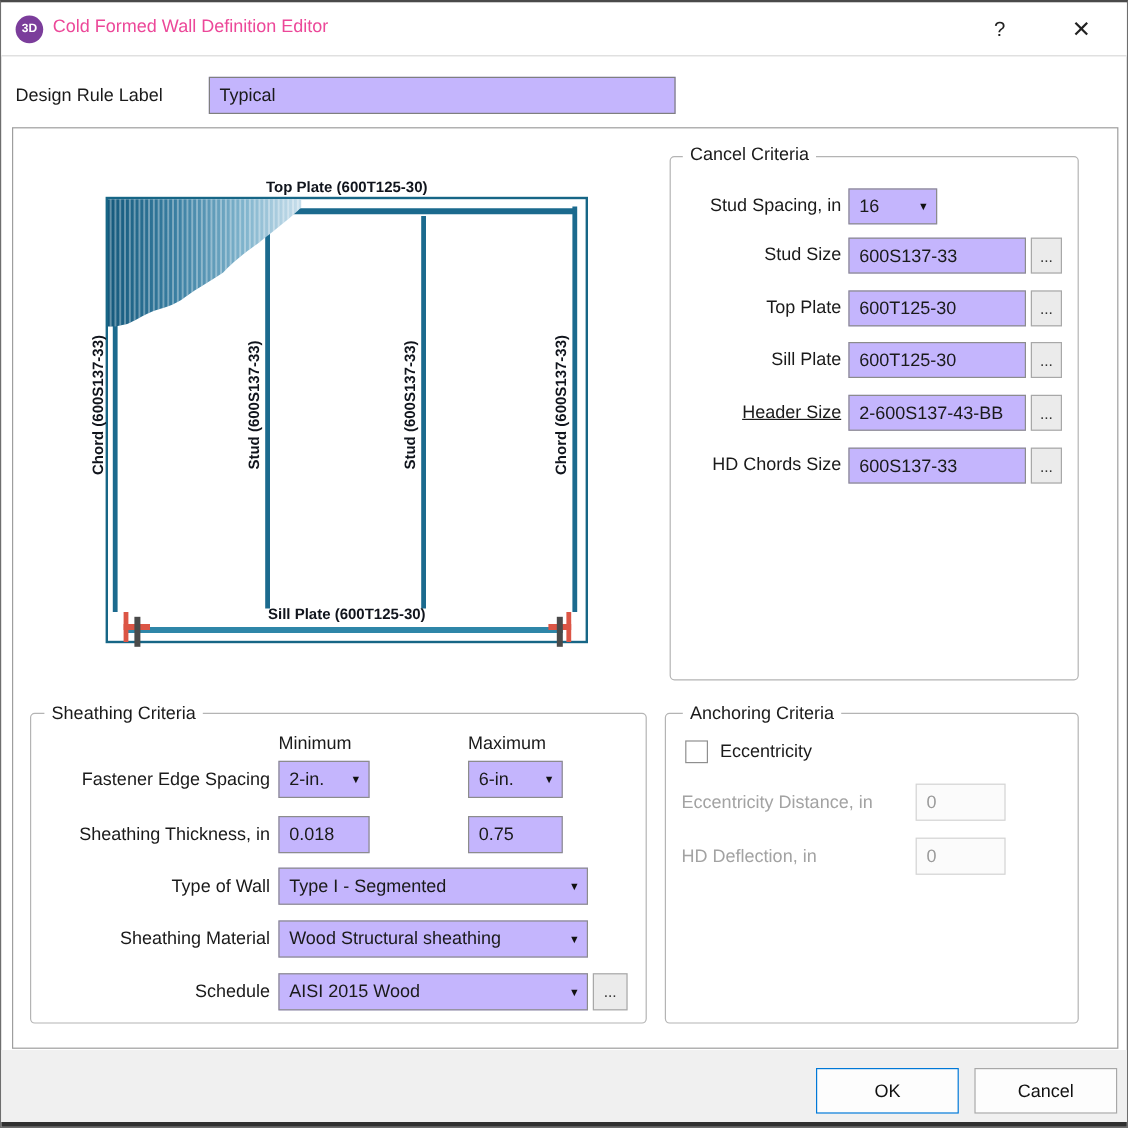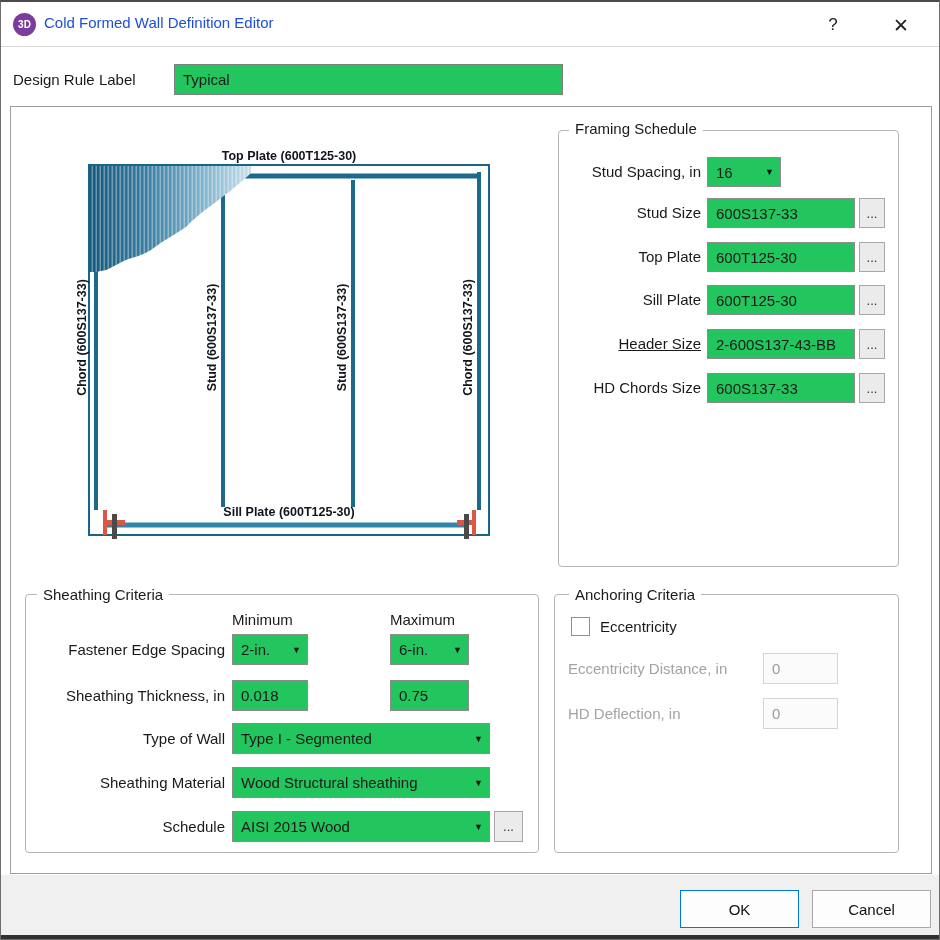--- a/index.html
+++ b/index.html
@@ -7,21 +7,21 @@
   #win {
     position:relative; width:940px; height:940px; background:#ffffff;
     font-family:"Liberation Sans", sans-serif; color:#1a1a1a; overflow:hidden;
     border:1px solid #6e6e6e; border-top:2px solid #4a4a4a;
   }
   .abs { position:absolute; }
   .lbl { position:absolute; font-size:15px; color:#1a1a1a; white-space:nowrap; }
   .lbl.r { text-align:right; }
   .lbl.gray { color:#a3a3a3; }
   .tb {
-    position:absolute; border:1px solid #8c8c8c; background:#22c55e; font-size:15px;
+    position:absolute; border:1px solid #8c8c8c; background:#c4b5fd; font-size:15px;
     color:#1a1a1a; display:flex; align-items:center; padding:0 8px; overflow:hidden;
     white-space:nowrap;
   }
   .tb.disabled { border:1px solid #d4d4d4; background:#fbfbfb; color:#9b9b9b; }
   .combo { padding-right:20px; }
   .combo .arrow {
     position:absolute; right:6px; top:50%; transform:translateY(-54%);
     font-size:9px; color:#111;
   }
   .browse {
@@ -30,21 +30,21 @@
     line-height:1;
   }
   .gbox { position:absolute; border:1px solid #b4b4b4; border-radius:4px; background:#fff; }
   .gbox-label { position:absolute; background:#fff; padding:0 6px; font-size:15px; color:#1a1a1a; white-space:nowrap; }
   .titlebar { position:absolute; left:0; top:0; width:100%; height:45px; background:#fff; border-bottom:1px solid #d9d9d9; }
   .app-icon {
     position:absolute; left:12px; top:11px; width:23px; height:23px; border-radius:50%;
     background:#7b3d9b; color:#fff; font-size:10px; font-weight:bold;
     display:flex; align-items:center; justify-content:center;
   }
-  .title-text { position:absolute; left:43px; top:12px; font-size:15px; color:#1d4ed8;text-align:center; }
+  .title-text { position:absolute; left:43px; top:12px; font-size:15px; color:#ec4899;text-align:center; }
   .cap-btn { position:absolute; top:8px; width:34px; height:30px; display:flex; align-items:center; justify-content:center; font-size:17px; color:#222; cursor:default; }
   .mainpanel { position:absolute; left:9px; top:104px; width:922px; height:768px; border:1px solid #9e9e9e; background:#fff; }
   .footer { position:absolute; left:0; top:873px; width:940px; height:60px; background:#f0f0f0; }
   .btn {
     position:absolute; top:888px; width:119px; height:38px; background:#fdfdfd;
     display:flex; align-items:center; justify-content:center; font-size:15px; color:#111;
   }
   .btn.primary { border:1px solid #0078d7; }
   .btn.normal { border:1px solid #a8a8a8; }
   .bottomstrip { position:absolute; left:0; top:933px; width:940px; height:7px; background:#303030; }
@@ -114,21 +114,21 @@
   </svg>
 
   <div class="diag-label" style="left:88px; top:147px; width:400px;">Top Plate  (600T125-30)</div>
   <div class="diag-label" style="left:88px; top:503px; width:400px;">Sill Plate  (600T125-30)</div>
   <div class="diag-label rot" style="left:-19px; top:328px;">Chord (600S137-33)</div>
   <div class="diag-label rot" style="left:111px; top:328px;">Stud (600S137-33)</div>
   <div class="diag-label rot" style="left:241px; top:328px;">Stud (600S137-33)</div>
   <div class="diag-label rot" style="left:367px; top:328px;">Chord (600S137-33)</div>
 
   <div class="gbox" style="left:557px; top:128px; width:341px; height:437px;"></div>
-  <div class="gbox-label" style="left:568px; top:118px;">Framing Schedule</div>
+  <div class="gbox-label" style="left:568px; top:118px;">Cancel Criteria</div>
 
   <div class="lbl r" style="left:553px; top:161px; width:147px;">Stud Spacing, in</div>
   <div class="tb combo" style="left:706px; top:155px; width:74px; height:30px;">
     <span>16</span>
     <span class="arrow">▼</span>
   </div>
 
   <div class="lbl r" style="left:553px; top:202px; width:147px;">Stud Size</div>
   <div class="tb" style="left:706px; top:196px; width:148px; height:30px;">600S137-33</div>
   <div class="browse" style="left:858px; top:196px; width:26px; height:30px;">...</div>

